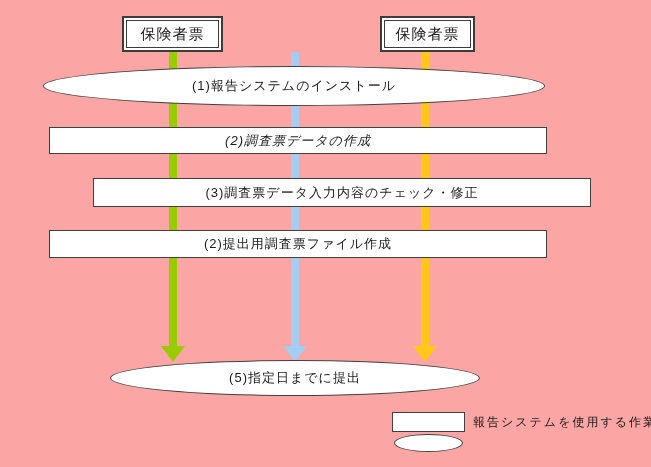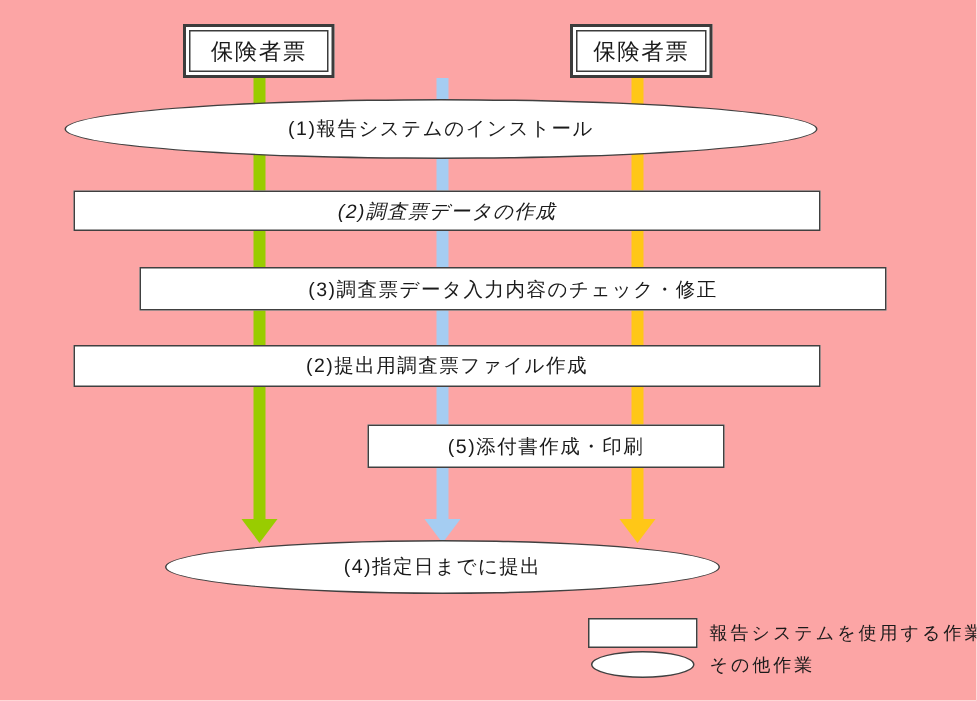--- a/index.html
+++ b/index.html
@@ -107,21 +107,19 @@
   </div>
   <div class="arrow" id="arrow-member">
     <div class="arrow-shaft shaft-yellow"></div>
     <div class="arrow-head head-yellow"></div>
   </div>
 
   <div class="step ellipse" id="step-1">(1)報告システムのインストール</div>
   <div class="step" id="step-2">(2)調査票データの作成</div>
   <div class="step" id="step-3">(3)調査票データ入力内容のチェック・修正</div>
   <div class="step" id="step-4">(2)提出用調査票ファイル作成</div>
-  <div class="step" id="step-5">(5)添付書作成・印刷</div>
-  <div class="step ellipse" id="step-6">(4)指定日までに提出</div>
+  <div class="step ellipse" id="step-6">(5)指定日までに提出</div>
 
   <div class="legend-shape" id="legend-rect"></div>
   <div class="legend-label" id="legend-label-rect">報告システムを使用する作業</div>
   <div class="legend-shape" id="legend-ellipse"></div>
-  <div class="legend-label" id="legend-label-ellipse">その他作業</div>
 
 </div>
 
 </body></html>

